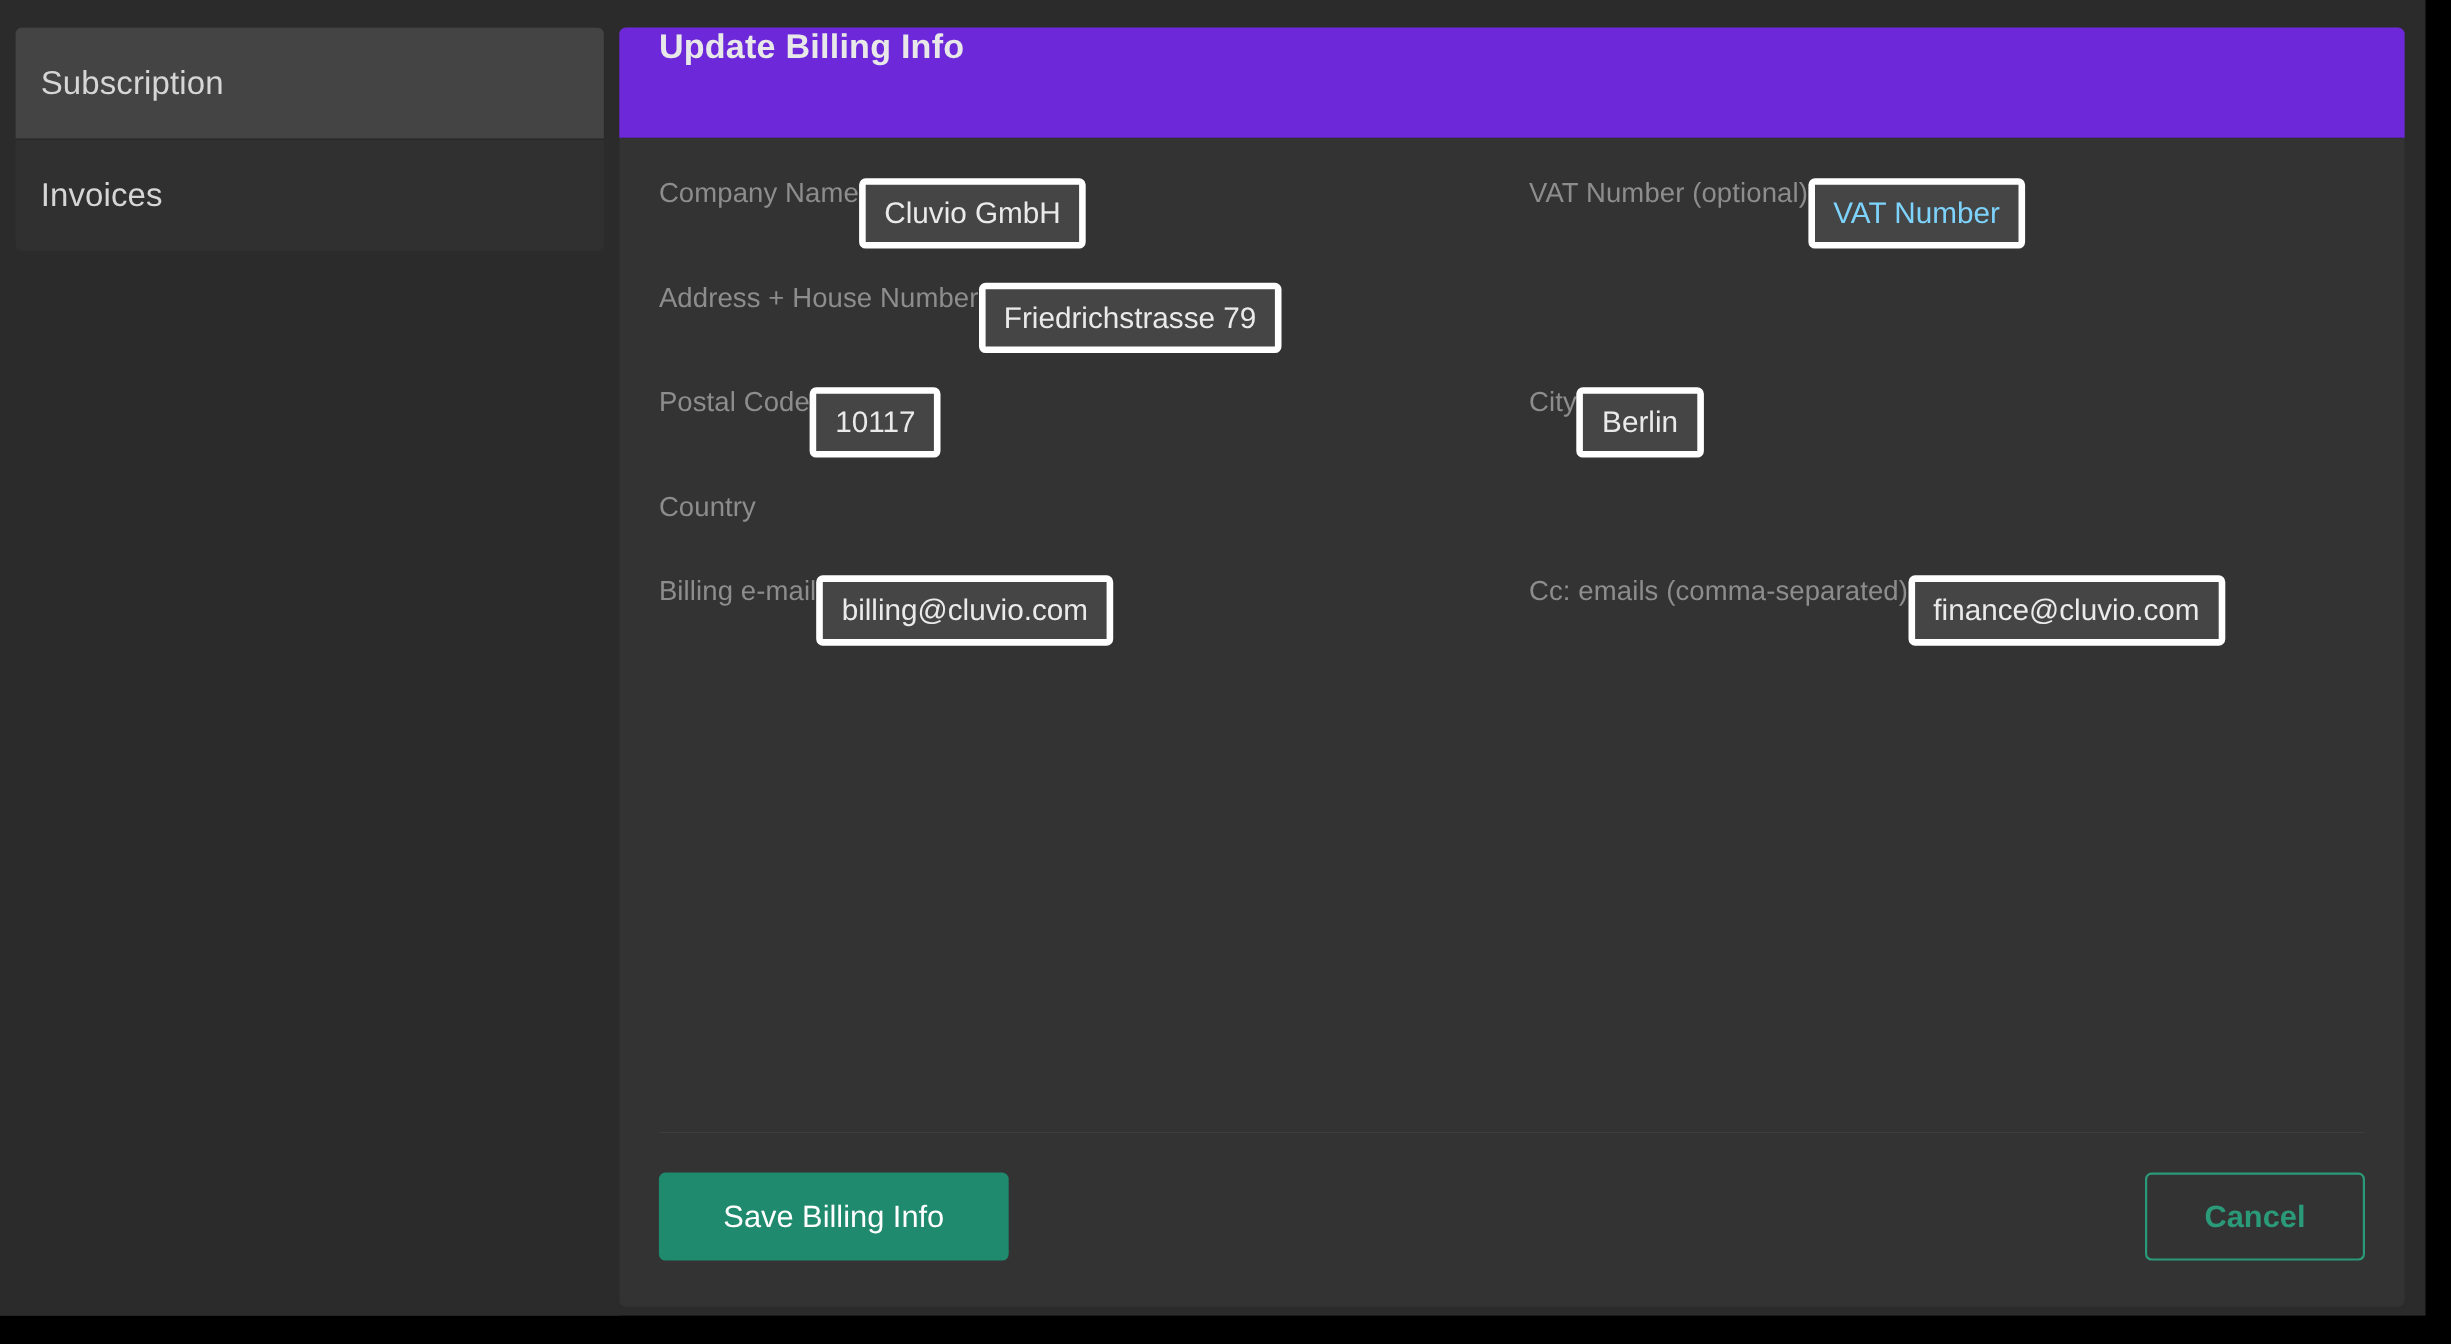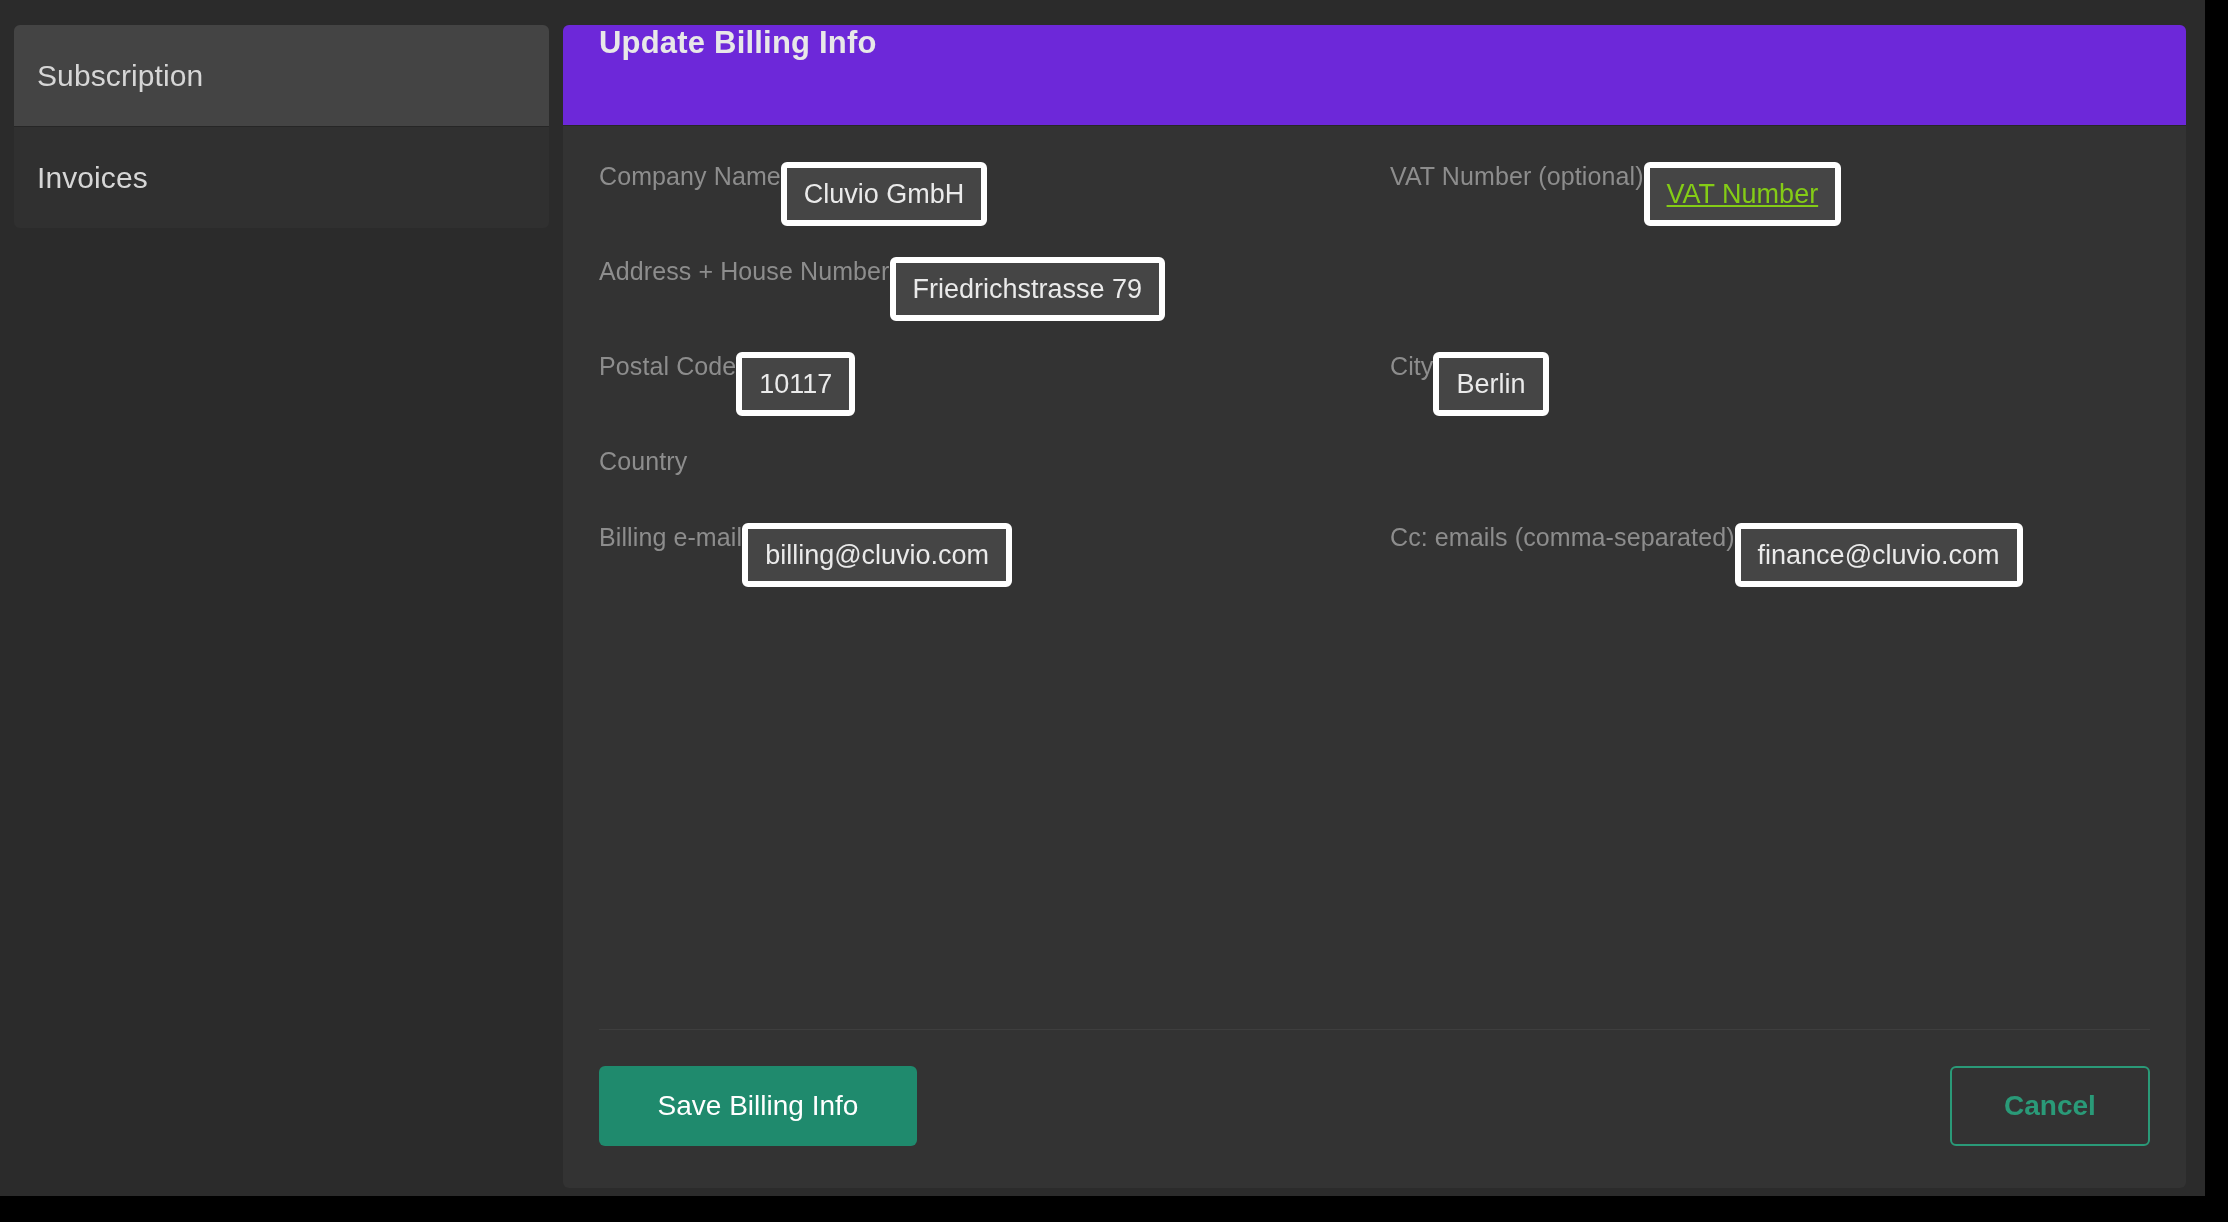--- a/index.html
+++ b/index.html
@@ -94,21 +94,21 @@
     border: 6px solid #ffffff;
     border-radius: 6px;
     display: flex;
     align-items: center;
     padding: 0 17px;
     color: #eaeaea;
     font-size: 27px;
     cursor: text;
     position: relative;
   }
-  .input-box.placeholder { color: #84cc16; text-decoration: underline; }
+  .input-box.placeholder { color: #7dd3fc; }
   .select-box {
     justify-content: space-between;
     cursor: pointer;
   }
   .caret {
     width: 0; height: 0;
     border-left: 11px solid transparent;
     border-right: 11px solid transparent;
     border-top: 11px solid #cfcfcf;
     margin-right: 5px;

